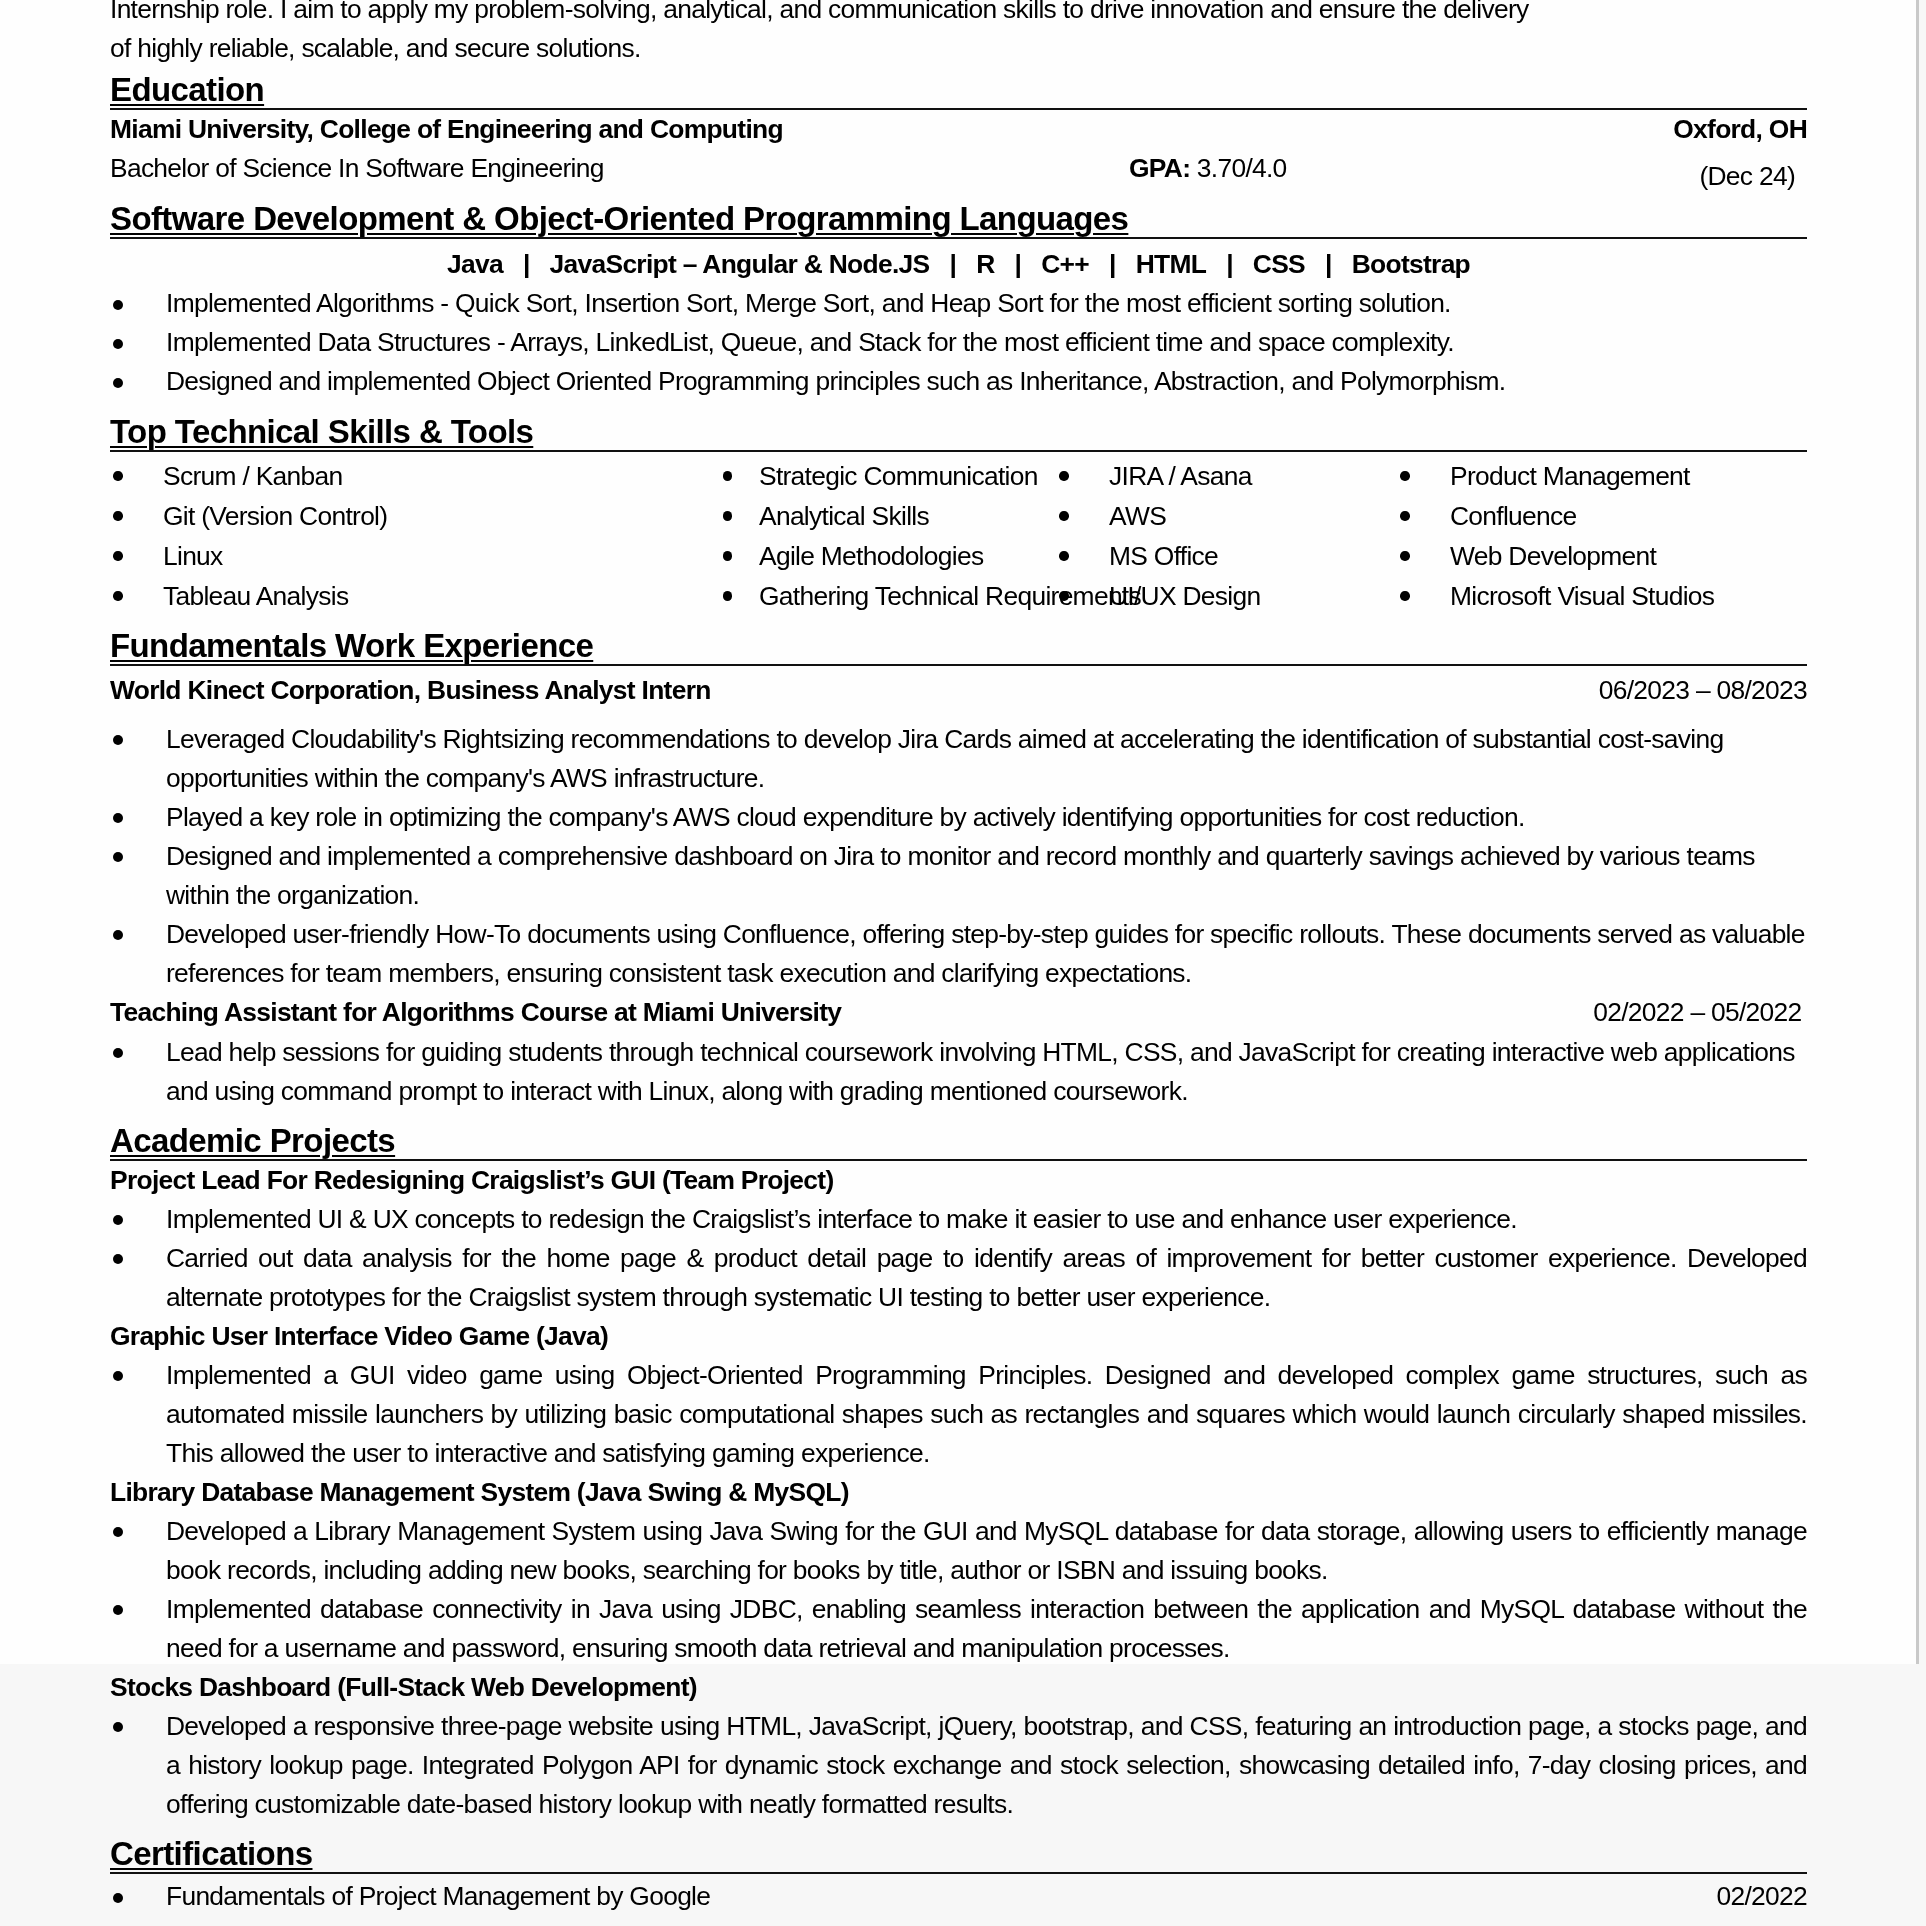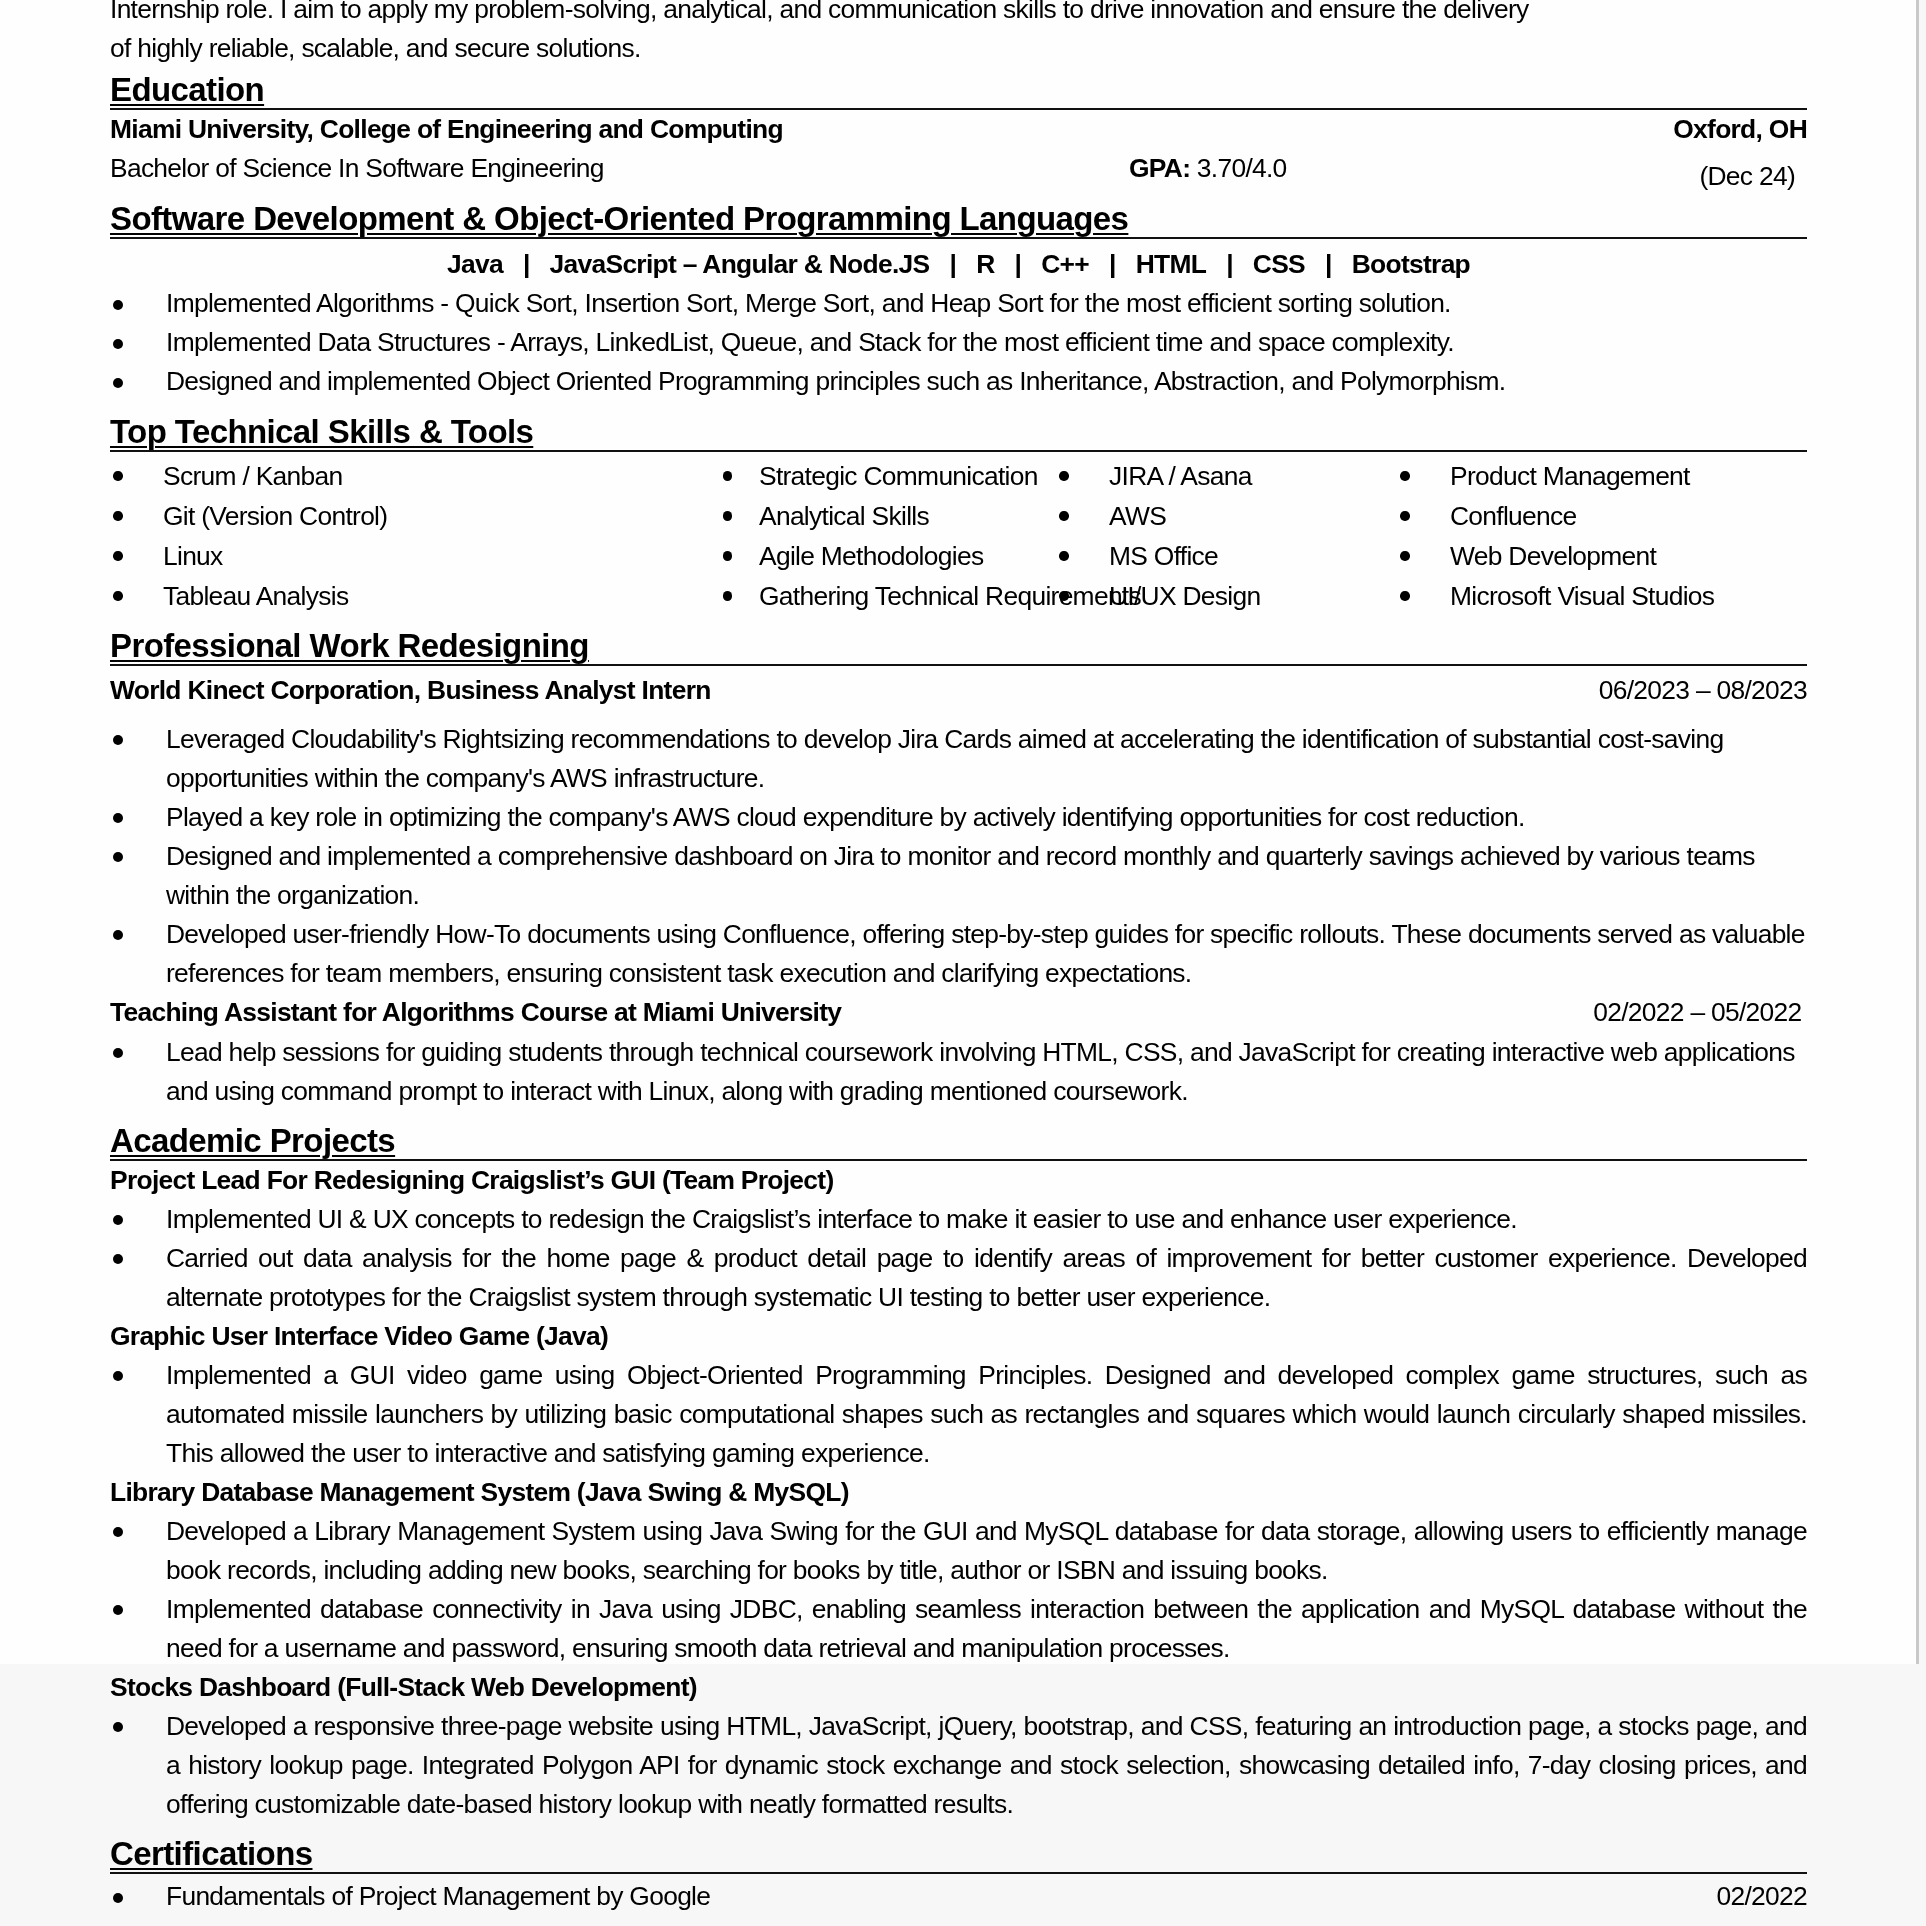--- a/index.html
+++ b/index.html
@@ -120,21 +120,21 @@
           <li>UI/UX Design</li>
         </ul>
         <ul class="col c4">
           <li>Product Management</li>
           <li>Confluence</li>
           <li>Web Development</li>
           <li>Microsoft Visual Studios</li>
         </ul>
       </div>
 
-    <div class="section-head sp-top">Professional Work Redesigning</div>
+    <div class="section-head sp-top">Fundamentals Work Experience</div>
     <div id="jobs">
         <div>
           <div class="row" style="margin-top: 4.4px;">
             <span><span class="b">World Kinect Corporation,</span><span class="b"> Business Analyst Intern</span></span>
             <span>06/2023 – 08/2023</span>
           </div>
           <ul class="bul" style="margin-top: 10px;">
             <li>Leveraged Cloudability's Rightsizing recommendations to develop Jira Cards aimed at accelerating the identification of substantial cost-saving opportunities within the company's AWS infrastructure.</li>
             <li>Played a key role in optimizing the company's AWS cloud expenditure by actively identifying opportunities for cost reduction.</li>
             <li>Designed and implemented a comprehensive dashboard on Jira to monitor and record monthly and quarterly savings achieved by various teams within the organization.</li>

